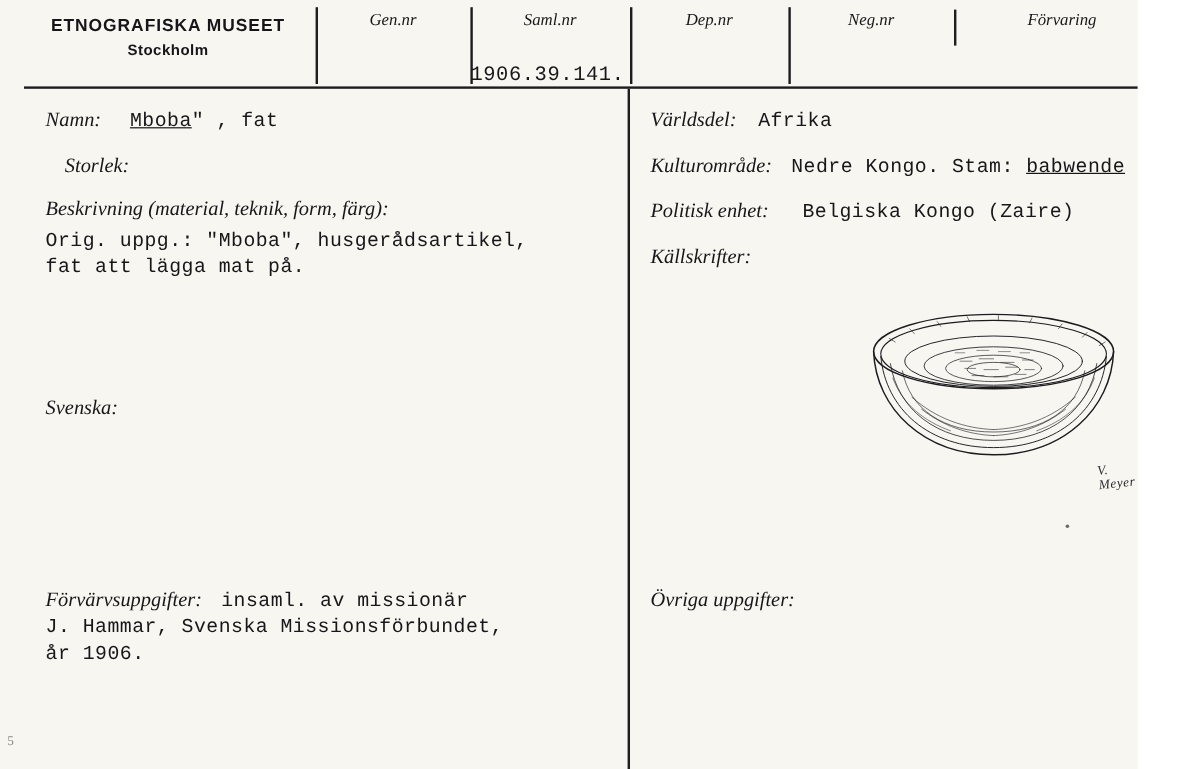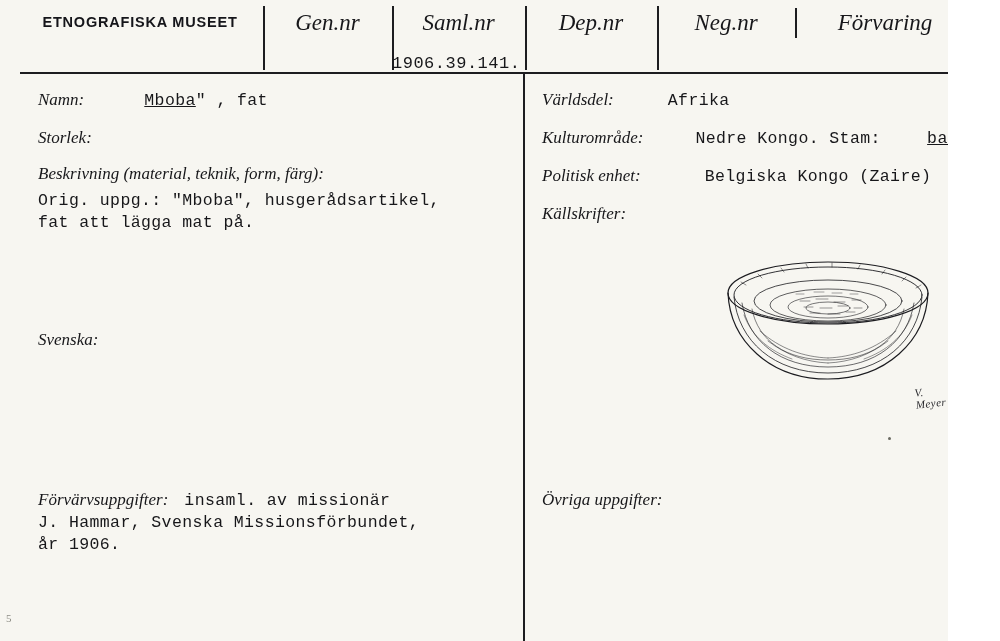--- a/index.html
+++ b/index.html
@@ -29,21 +29,21 @@
     position: absolute;
     top: 0;
     height: 72px;
     display: flex;
     align-items: flex-start;
     justify-content: center;
   }
   .hdr-cell .lbl {
     margin-top: 10px;
     font-style: italic;
-    font-size: 23px;
+    font-size: 14px;
     color: #17171a;
     white-space: nowrap;
   }
   .museum {
     position: absolute;
     left: 20px;
     top: 0;
     width: 240px;
     height: 72px;
     text-align: center;
@@ -112,21 +112,20 @@
   }
   .right-col {
     position: absolute;
     left: 542px;
     top: 80px;
     width: 450px;
   }
   .field {
     position: relative;
     margin: 0;
-    gap: 36px;
   }
   .flabel {
     font-style: italic;
     font-size: 17px;
     color: #17171a;
     white-space: nowrap;
   }
   .fvalue {
     font-family: "Liberation Mono", monospace;
     font-size: 16.5px;
@@ -181,20 +180,21 @@
 </style>
 </head>
 <body>
 
 <div class="card">
 
   <div class="header">
 
     <div class="museum">
       <div class="m1">ETNOGRAFISKA MUSEET</div>
+      <div class="m2">Stockholm</div>
     </div>
 
     <div class="vrule" style="left:263px;"></div>
     <div class="vrule" style="left:392px;"></div>
     <div class="vrule" style="left:525px;"></div>
     <div class="vrule" style="left:657px;"></div>
     <div class="vrule short" style="left:795px;"></div>
 
     <div class="hdr-cell" style="left:263px; width:129px;">
       <span class="lbl">Gen.nr</span>
@@ -219,21 +219,21 @@
 
   <div class="col-divider"></div>
 
   <div class="left-col">
 
     <div class="field row abs" style="left:0px; top:10px;">
       <span class="flabel">Namn:</span>
       <span class="fvalue" style="margin-left:24px;"><span class="u">Mboba</span>" , fat</span>
     </div>
 
-    <div class="field row abs" style="left:0px; top:48px;">
+    <div class="field row abs" style="left:16px; top:48px;">
       <span class="flabel">Storlek:</span>
       <span class="fvalue" style="margin-left:14px;"></span>
     </div>
 
     <div class="field abs" style="left:0px; top:84px;">
       <div class="flabel">Beskrivning (material, teknik, form, färg):</div>
       <div class="fvalue" style="margin-top:7px;">Orig. uppg.: "Mboba", husgerådsartikel,</div>
       <div class="fvalue" style="margin-top:3px;">fat att lägga mat på.</div>
     </div>
 

